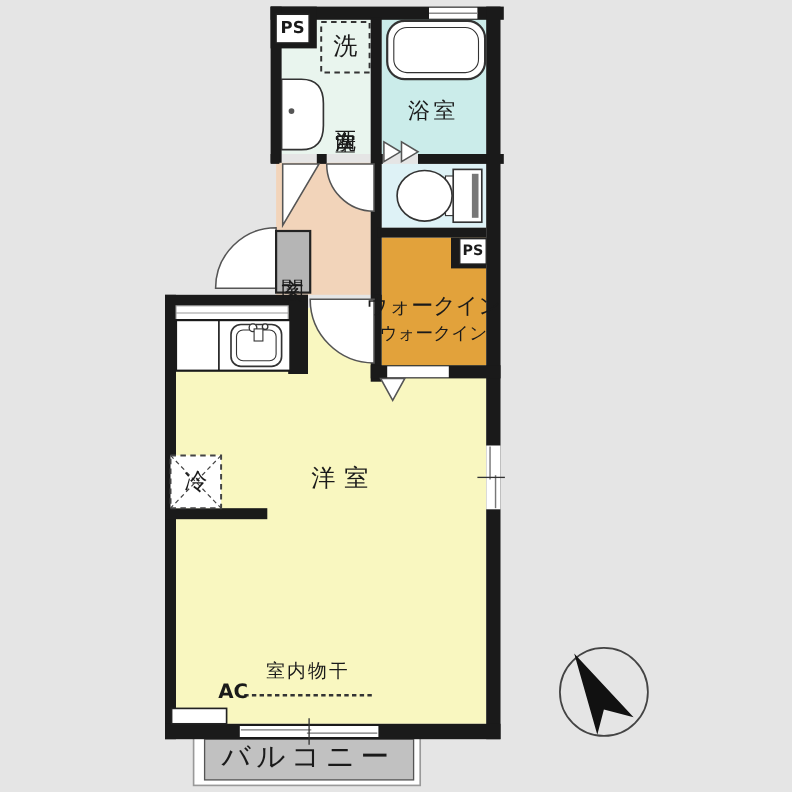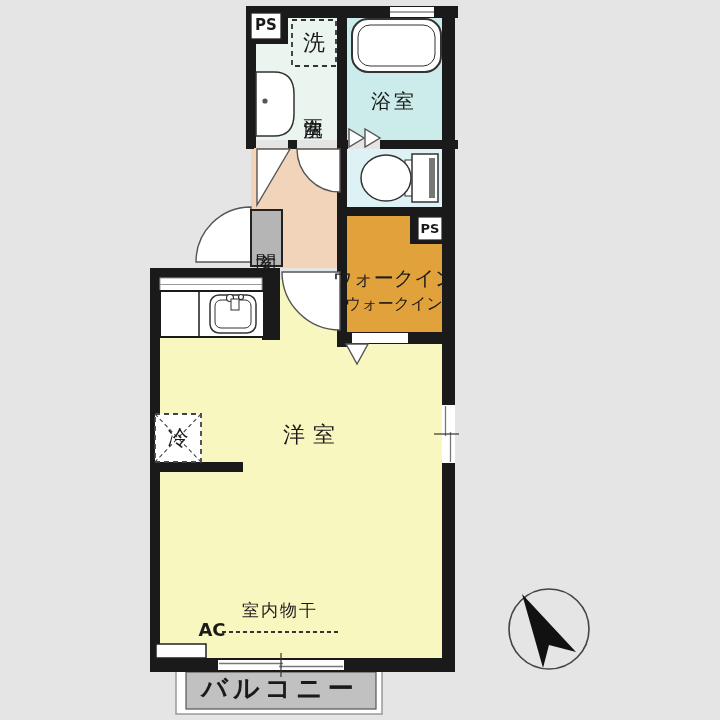--- a/index.html
+++ b/index.html
@@ -161,15 +161,15 @@
 
   <div class="lbl" style="left:178px; top:438px; font-size:21px;">冷</div>
 
   <div class="lbl" style="left:313px; top:435px; font-size:22px; font-weight:500; letter-spacing:8px;">洋室</div>
 
 
   <div class="lbl" style="left:181px; top:630px; font-size:18px; font-weight:600;margin-left:31px;">AC</div>
 
   <div class="lbl" style="left:280px; top:611px; font-size:17px; letter-spacing:2px;">室内物干</div>
 
-  <div class="lbl" style="left:280px; top:689px; font-size:26px; font-weight:700; letter-spacing:5px;">バルコニー</div>
+  <div class="lbl" style="left:280px; top:689px; font-size:26px; font-weight:400; letter-spacing:5px;">バルコニー</div>
 
 </div>
 
 </body></html>

